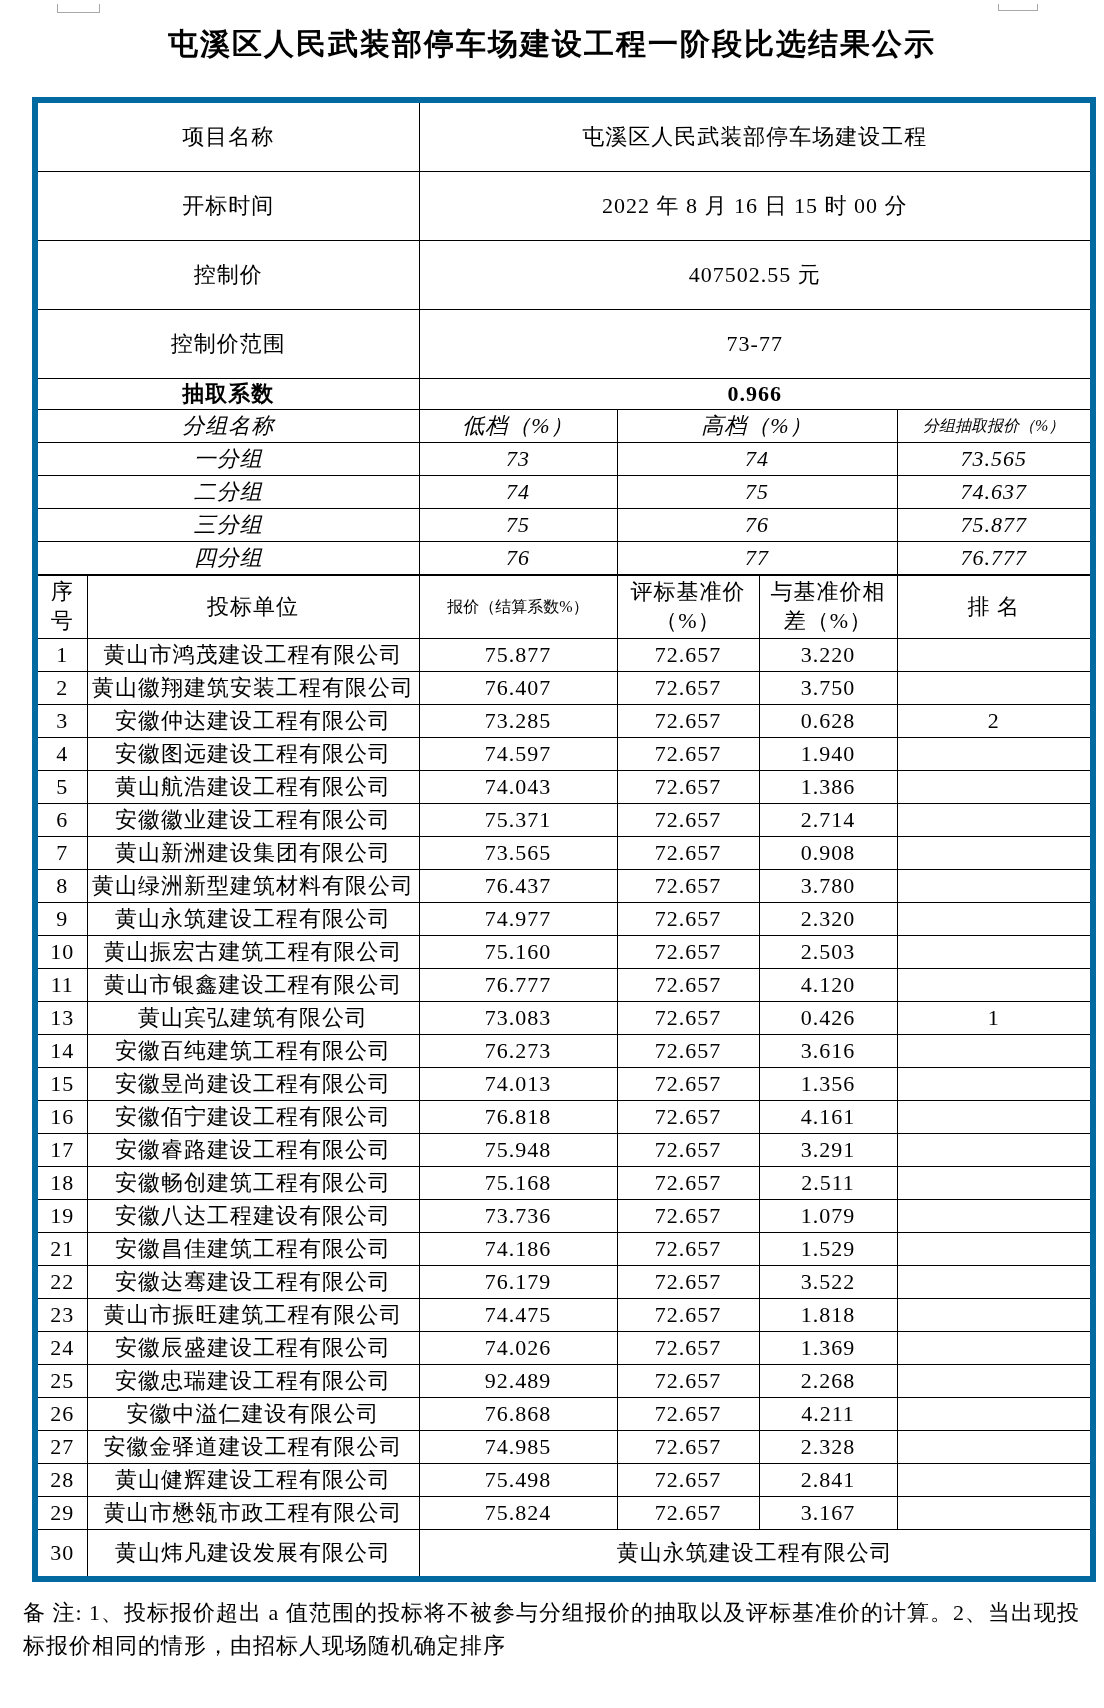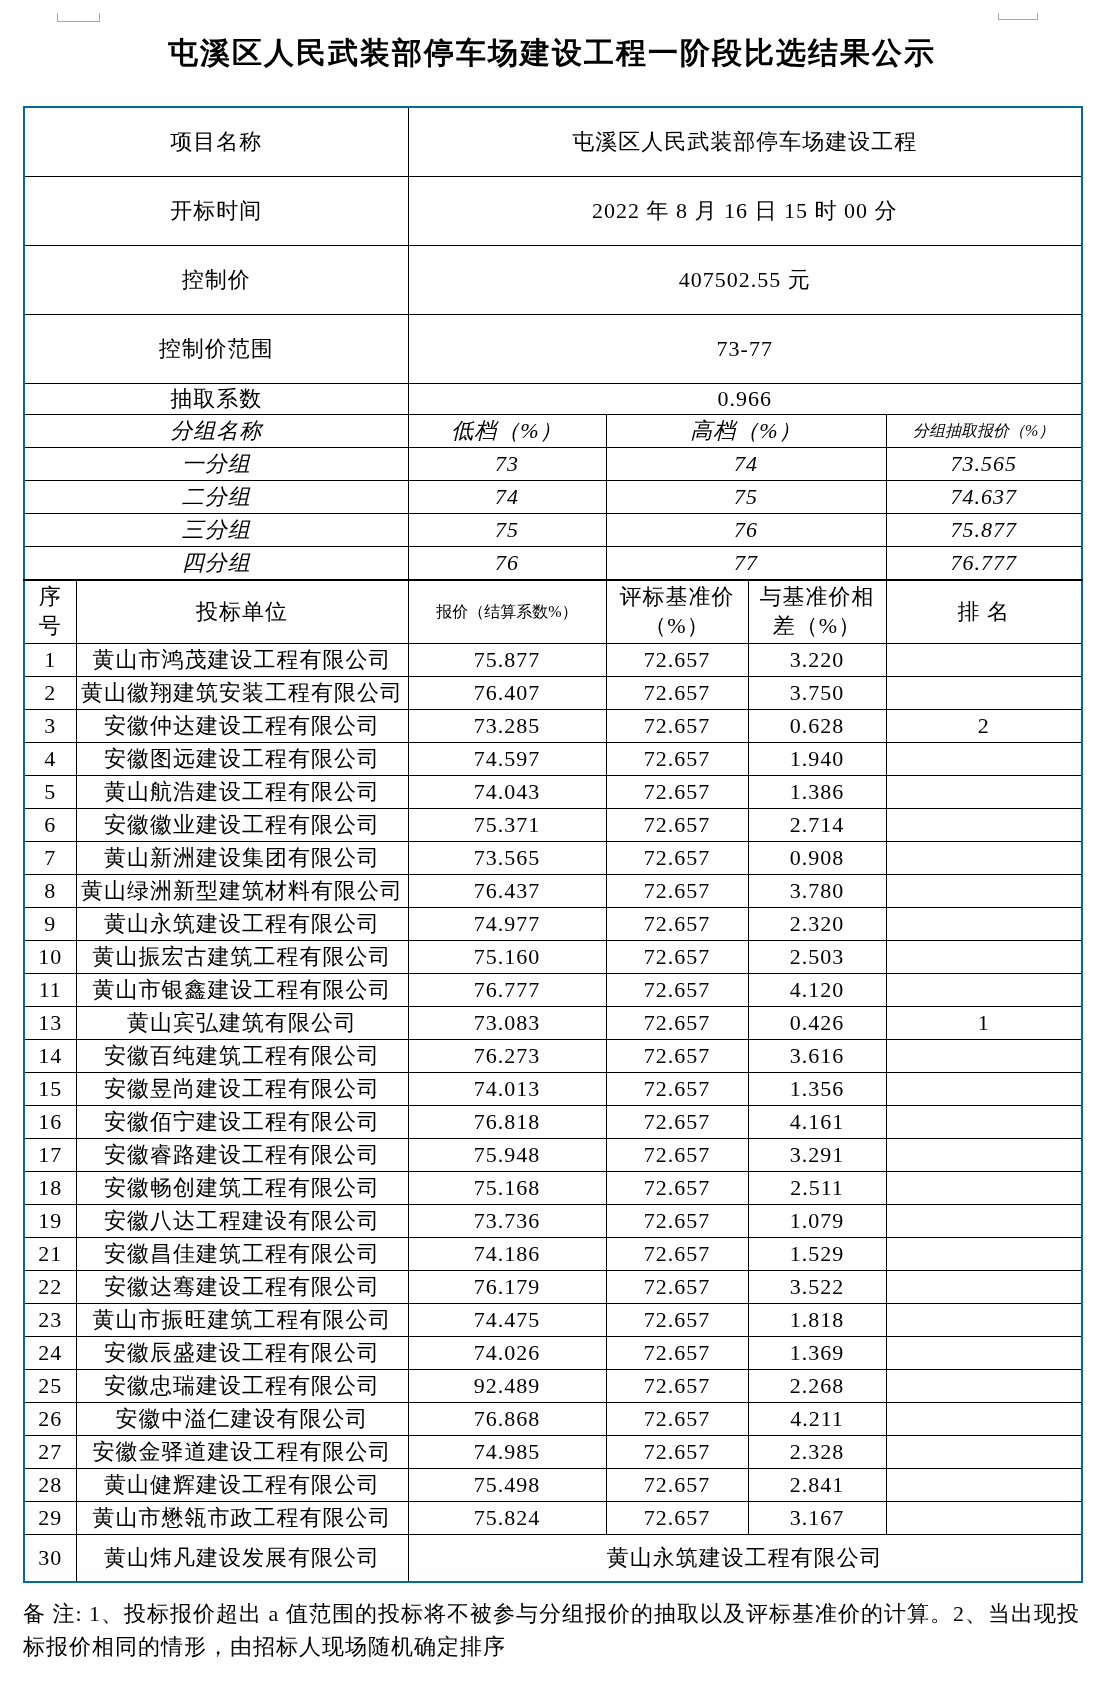--- a/index.html
+++ b/index.html
@@ -21,48 +21,48 @@
     position: absolute;
     top: 0;
     background: #ffffff;
     border: 1px solid #a8a8a8;
     border-top: none;
   }
   .corner-box.left  { left: 57px;  width: 41px; height: 8px; }
   .corner-box.right { left: 998px; width: 38px; height: 6px; }
 
   .title {
-    margin: 13px;
+    margin: 4px;
     padding-top: 20px;
     text-align: center;
     font-size: 30px;
     font-weight: bold;
     letter-spacing: 2px;
     line-height: 1.3;
   }
 
   table.main-table {
     border-collapse: collapse;
     table-layout: fixed;
     width: 1058px;
-    margin: 34px 0 0 23px;
-    border: 2px solid #0369a1;
+    margin: 34px 0 0 32px;
+    border: 6px solid #0369a1;
   }
   td {
     border: 1px solid #000000;
     text-align: center;
     vertical-align: middle;
     font-size: 22px;
     padding: 0 4px;
     letter-spacing: 1px;
     line-height: 1.3;
     overflow: hidden;
   }
   tr.r-tall  td { height: 68px; }
-  tr.r-sm    td { height: 30px; }
+  tr.r-sm    td { height: 30px; font-weight: bold; }
   tr.r-grp   td { height: 32px; font-style: italic; }
   tr.r-bhead td { height: 62px; border-top-width: 2px; }
   tr.r-bid   td { height: 32px; }
   tr.r-last  td { height: 46px; }
   td.hdr-fit { font-size: 16px; letter-spacing: 0; white-space: nowrap; }
 
   .footer-note {
     margin: 14px 0 0 23px;
     width: 1058px;
     font-size: 22px;

